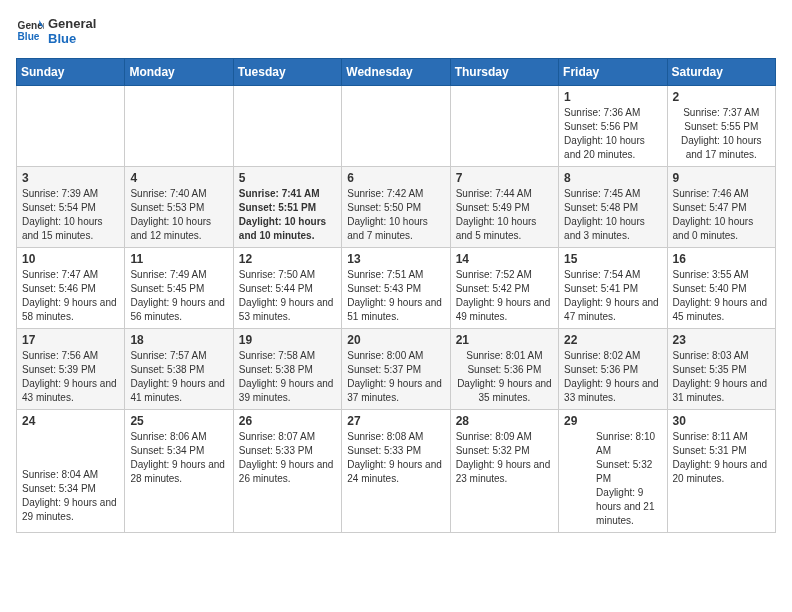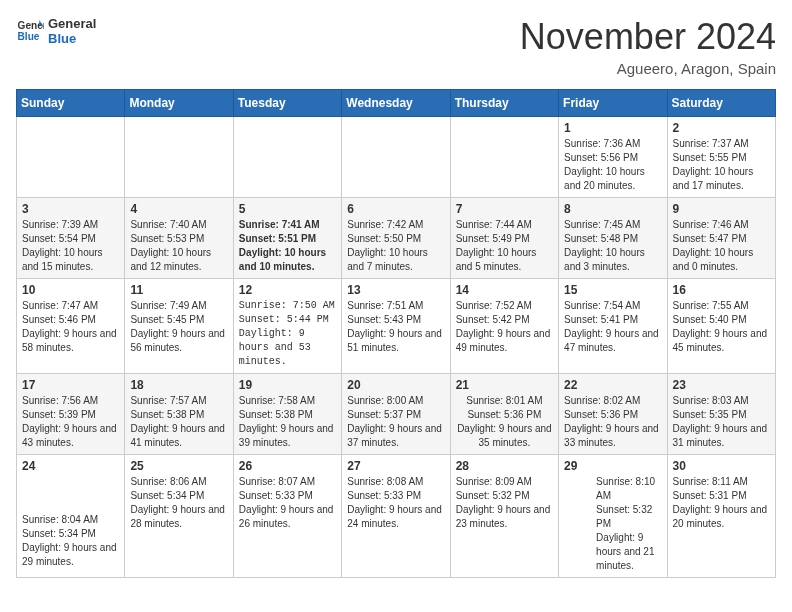--- a/index.html
+++ b/index.html
@@ -87,24 +87,20 @@
     <svg class="logo-icon" viewBox="0 0 36 36" xmlns="http://www.w3.org/2000/svg">
       <text x="2" y="16" font-size="13" font-weight="bold" fill="#333">General</text>
       <text x="2" y="30" font-size="13" font-weight="bold" fill="#1a6bbf">Blue</text>
       <polygon points="30,4 36,14 30,10" fill="#1a6bbf"></polygon>
     </svg>
     <div>
       <div style="font-size:13px;font-weight:bold;color:#333;">General</div>
       <div style="font-size:13px;font-weight:bold;color:#1a6bbf;">Blue</div>
     </div>
   </div>
-  <div class="title-block">
-    <div class="month-title">November 2024</div>
-    <div class="location">Agueero, Aragon, Spain</div>
-  </div>
 </div>
 
 <table class="calendar">
   <thead>
     <tr>
     <th>Sunday</th>
         <th>Monday</th>
         <th>Tuesday</th>
         <th>Wednesday</th>
         <th>Thursday</th>
@@ -120,21 +116,21 @@
         <td class="empty-cell"></td>
         <td class="empty-cell"></td>
         <td>
           <span class="day-num">1</span>
           <div class="day-info" style="white-space: pre-line;">Sunrise: 7:36 AM
 Sunset: 5:56 PM
 Daylight: 10 hours and 20 minutes.</div>
         </td>
         <td>
           <span class="day-num">2</span>
-          <div class="day-info" style="white-space: pre-line;">Sunrise: 7:37 AM
+          <div class="day-info" style="white-space: pre-line; text-align: center;">Sunrise: 7:37 AM
 Sunset: 5:55 PM
 Daylight: 10 hours and 17 minutes.</div>
         </td>
       </tr>
       <tr>
         <td>
           <span class="day-num">3</span>
           <div class="day-info" style="white-space: pre-line;">Sunrise: 7:39 AM
 Sunset: 5:54 PM
 Daylight: 10 hours and 15 minutes.</div>
@@ -184,21 +180,21 @@
 Daylight: 9 hours and 58 minutes.</div>
         </td>
         <td>
           <span class="day-num">11</span>
           <div class="day-info" style="white-space: pre-line;">Sunrise: 7:49 AM
 Sunset: 5:45 PM
 Daylight: 9 hours and 56 minutes.</div>
         </td>
         <td>
           <span class="day-num">12</span>
-          <div class="day-info" style="white-space: pre-line; font-family: Liberation Mono, monospace;">Sunrise: 7:50 AM
+          <div class="day-info" style="white-space: pre-line;">Sunrise: 7:50 AM
 Sunset: 5:44 PM
 Daylight: 9 hours and 53 minutes.</div>
         </td>
         <td>
           <span class="day-num">13</span>
           <div class="day-info" style="white-space: pre-line;">Sunrise: 7:51 AM
 Sunset: 5:43 PM
 Daylight: 9 hours and 51 minutes.</div>
         </td>
         <td>
@@ -208,21 +204,21 @@
 Daylight: 9 hours and 49 minutes.</div>
         </td>
         <td>
           <span class="day-num">15</span>
           <div class="day-info" style="white-space: pre-line;">Sunrise: 7:54 AM
 Sunset: 5:41 PM
 Daylight: 9 hours and 47 minutes.</div>
         </td>
         <td>
           <span class="day-num">16</span>
-          <div class="day-info" style="white-space: pre-line;">Sunrise: 7:55 AM
+          <div class="day-info" style="white-space: pre-line;">Sunrise: 3:55 AM
 Sunset: 5:40 PM
 Daylight: 9 hours and 45 minutes.</div>
         </td>
       </tr>
       <tr>
         <td>
           <span class="day-num">17</span>
           <div class="day-info" style="white-space: pre-line;">Sunrise: 7:56 AM
 Sunset: 5:39 PM
 Daylight: 9 hours and 43 minutes.</div>

